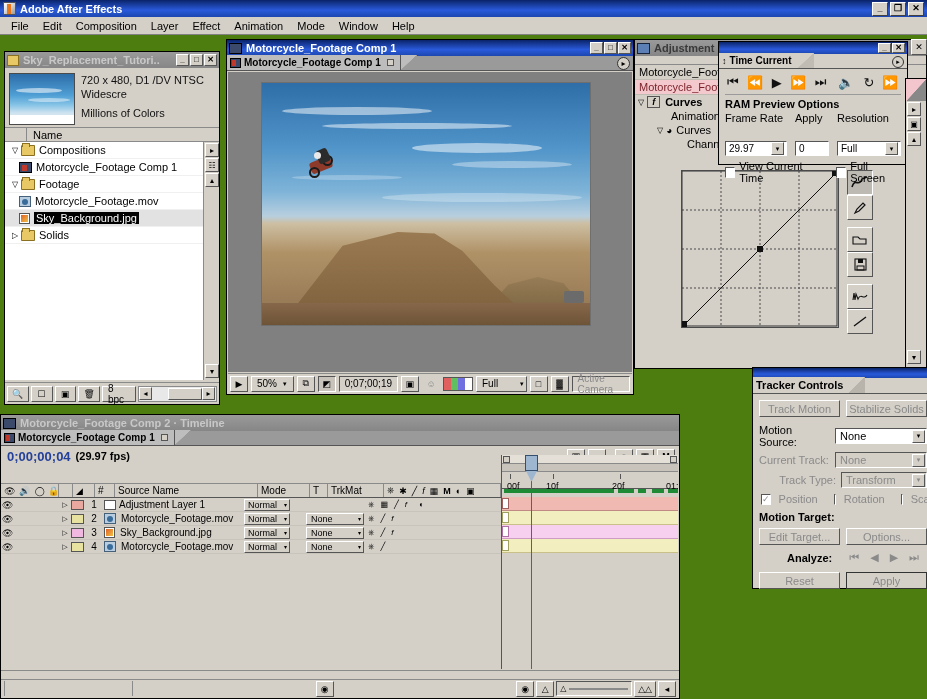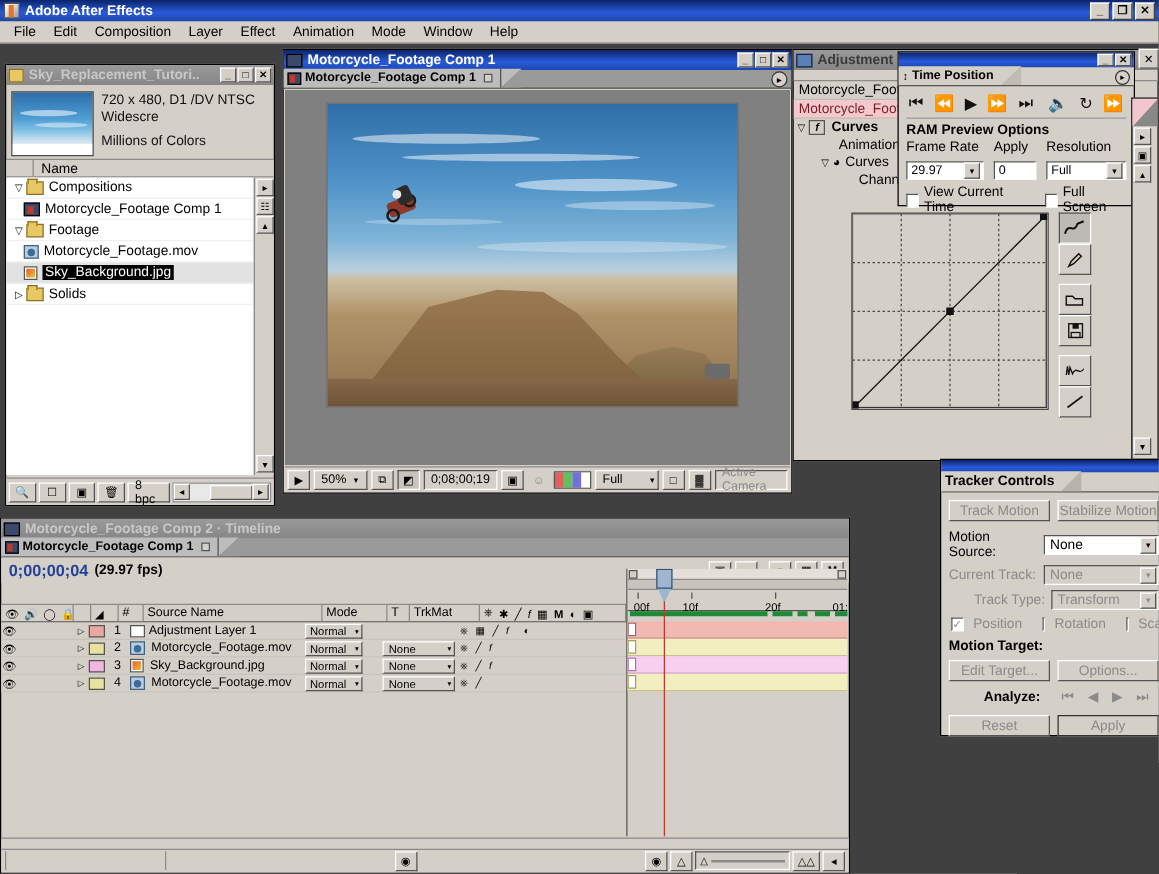--- a/index.html
+++ b/index.html
@@ -4,21 +4,21 @@
 <style>
   * { box-sizing: border-box; }
   html, body {
     margin: 0; padding: 0;
     width: 927px; height: 699px;
     overflow: hidden;
     font-family: "Liberation Sans", sans-serif;
     font-size: 11px;
     background: #808080;
   }
-  #app { position: relative; width: 927px; height: 699px; background: #404040; }
+  #app { position: relative; width: 927px; height: 699px; background: #4d7c0f; }
 
   
   .win-title {
     position:absolute; left:0; top:0; width:927px; height:17px;
     background: linear-gradient(to bottom,#0a246a,#2a5adb 60%,#1c47b0);
     color:#fff; font-weight:bold; font-size:11px;
     display:flex; align-items:center; padding-left:3px;
   }
   .win-title .appicon {
     width:13px;height:13px;margin-right:4px;
@@ -168,21 +168,21 @@
   .ctool{width:26px;height:25px;background:#d4d0c8;border:1px solid #fff;border-right-color:#555;border-bottom-color:#555;display:flex;align-items:center;justify-content:center;}
   .ctool.on{border:1px solid #555;border-right-color:#fff;border-bottom-color:#fff;background:#bdbab3;}
 
   
   #timectl { left:718px; top:41px; width:190px; height:124px; }
   .tc-btns{display:flex;align-items:center;justify-content:space-between;padding:5px 8px 3px 8px;}
   .tcg{font-size:13px;color:#111;}
   .sep{height:1px;background:#9a9a9a;margin:1px 6px 3px 6px;}
   .ram-title{font-weight:bold;font-size:11px;padding-left:6px;}
   .ram-grid{display:flex;padding:2px 6px 0 6px;gap:8px;}
-  .fieldlabel{font-size:11px;margin-bottom:5px;}
+  .fieldlabel{font-size:11px;margin-bottom:17px;}
   .field{height:15px;background:#fff;border:1px solid #555;border-right-color:#fff;border-bottom-color:#fff;display:flex;align-items:center;padding:0 2px 0 3px;font-size:10px;}
   .field .drop{margin-left:auto;width:13px;height:13px;background:#d4d0c8;border:1px solid #fff;border-right-color:#555;border-bottom-color:#555;display:flex;align-items:center;justify-content:center;font-size:7px;}
   .chkrow{display:flex;gap:14px;padding:4px 6px 0 6px;font-size:11px;align-items:center;}
   .chk{width:11px;height:11px;background:#fff;border:1px solid #555;border-right-color:#fff;border-bottom-color:#fff;margin-right:4px;display:inline-flex;align-items:center;justify-content:center;font-size:9px;}
 
   
   #tracker { left:752px; top:367px; width:180px; height:222px; }
   .tk-row{display:flex;align-items:center;padding:3px 4px 0 6px;font-size:11px;}
   .tk-row .lab{width:82px;text-align:right;padding-right:5px;}
   .tk-btn{flex:1;height:17px;background:#d4d0c8;border:1px solid #fff;border-right-color:#555;border-bottom-color:#555;display:flex;align-items:center;justify-content:center;font-size:11px;color:#8a8a8a;}
@@ -449,21 +449,21 @@
     </div>
 
     <div class="comp-foot">
       <div class="cbtn">▶</div>
       <div class="csel" style="width:52px;">
         <span>50%</span>
           <span class="arr">▾</span>
       </div>
       <div class="cbtn">⧉</div>
       <div class="cbtn pressed">◩</div>
-      <div class="tcode">0;08;00;19</div>
+      <div class="tcode">0;07;00;19</div>
       <div class="cbtn">▣</div>
       <div class="cbtn" style="border:none;background:none;color:#8a8a8a;">☺</div>
       <div class="swatches">
         <i style="background:#e06060;"></i>
           <i style="background:#60c060;"></i>
           <i style="background:#7070e0;"></i>
           <i style="background:#fff;"></i>
       </div>
       <div class="csel" style="width:62px;">
         <span>Full</span>
@@ -480,21 +480,21 @@
   <div class="panel" id="timectl">
     <div class="panel-tb active" style="height:12px;">
       <div class="tb-btns">
         <div class="b" style="height:10px;">_</div>
         <div class="b" style="height:10px;">✕</div>
       </div>
     </div>
     <div class="tabstrip" style="background:#d4d0c8;">
       <div class="tab" style="background:#d4d0c8;border-right:none;">
         <span style="font-size:9px;margin-right:3px;">↕</span>
-        <span>Time Position</span>
+        <span>Time Current</span>
       </div>
       <div class="tab-slant" style="background:linear-gradient(to bottom right,#d4d0c8 48%,#c0bcb4 50%);"></div>
       <div style="margin-left:auto;margin-right:3px;width:12px;height:12px;border:1px solid #333;border-radius:50%;background:#d4d0c8;display:flex;align-items:center;justify-content:center;font-size:7px;">▸</div>
     </div>
 
     <div class="tc-btns">
       <span class="tcg">⏮</span>
       <span class="tcg">⏪</span>
       <span class="tcg">▶</span>
       <span class="tcg">⏩</span>
@@ -554,21 +554,21 @@
     <div class="panel-tb active" style="height:10px;"></div>
     <div class="tabstrip" style="background:#d4d0c8;height:16px;">
       <div class="tab" style="background:#d4d0c8;border-right:none;height:16px;font-size:11px;">
         <span>Tracker Controls</span>
       </div>
       <div class="tab-slant" style="height:16px;background:linear-gradient(to bottom right,#d4d0c8 48%,#b8b4ac 50%);"></div>
     </div>
 
     <div class="tk-row" style="padding-top:6px;gap:6px;">
       <div class="tk-btn">Track Motion</div>
-      <div class="tk-btn">Stabilize Motion</div>
+      <div class="tk-btn">Stabilize Solids</div>
     </div>
 
     <div class="tk-row" style="padding-top:7px;">
       <span class="lab" style="text-align:left;width:76px;">Motion Source:</span>
       <div class="tk-sel">
         <span>None</span>
         <span class="drop">▾</span>
       </div>
     </div>
 

